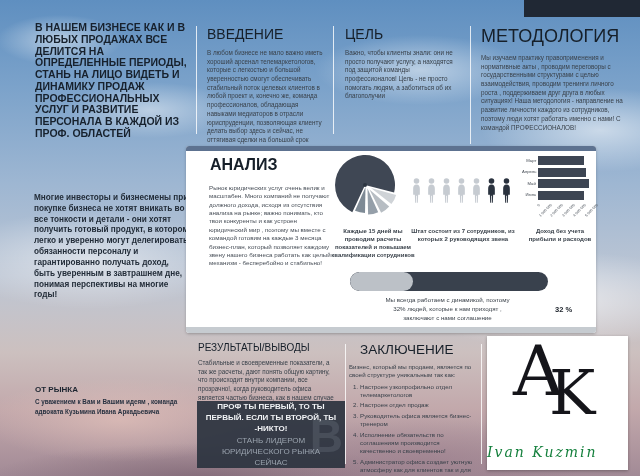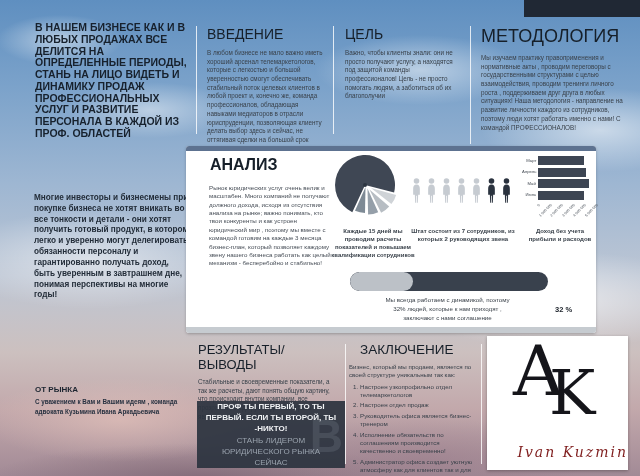--- a/index.html
+++ b/index.html
@@ -59,37 +59,37 @@
   .bar-ticks{left:538px;top:203px;height:22px;width:60px;}
   .bar-ticks span{position:absolute;top:0;font-size:6px;color:#4a515a;white-space:nowrap;transform:scale(.62) rotate(-45deg) translateX(-100%);transform-origin:left top;}
 
   .progress-track{left:350px;top:272px;width:198px;height:19px;border-radius:9.5px;background:#39414d;overflow:hidden;}
   .progress-fill{height:100%;background:#bcc1c7;border-radius:9.5px;}
   .progress-label{left:555px;top:277px;font-size:7.5px;font-weight:700;color:#20262e;margin-top:28px;}
   .progress-caption{left:385px;top:296px;width:125px;font-size:6.2px;line-height:1.42;color:#3c434b;text-align:center;font-weight:500;}
 
   
   .sec-results{left:198px;top:342px;width:138px;}
-  .sec-results h2{font-size:13px;margin:0 2px 6px 0;}
+  .sec-results h2{font-size:10px;margin:0 2px 6px 0;}
   .quote-box{left:197px;top:401px;width:148px;height:67px;background:rgba(44,52,64,.93);color:#f2f4f6;text-align:center;
     display:flex;flex-direction:column;justify-content:center;padding:4px 8px;box-sizing:border-box;overflow:hidden;}
   .quote-line1{font-size:8px;font-weight:700;line-height:1.4;position:relative;z-index:1;}
   .quote-line2{font-size:8px;font-weight:400;line-height:1.4;color:#9aa3ae;position:relative;z-index:1;}
   .quote-watermark{position:absolute;right:2px;top:8px;font-size:46px;font-weight:700;color:rgba(170,180,195,.16);z-index:0;}
   .sec-conclusion{left:349px;top:342px;width:128px;}
   .sec-conclusion h2{font-size:13.5px;margin:0 0 6px 11px;}
   .conclusion-intro{font-size:6.2px;line-height:1.35;color:#39414a;font-weight:500;}
   .conclusion-list{margin:3px 0 0 0;padding-left:11px;font-size:6.2px;line-height:1.35;color:#39414a;font-weight:500;}
   .conclusion-list li{margin-bottom:2px;}
 
   .logo-box{left:487px;top:336px;width:141px;height:134px;background:#fff;box-shadow:0 1px 3px rgba(0,0,0,.3);}
   .logo-a{position:absolute;left:26px;top:0px;font-family:"DejaVu Serif","Liberation Serif",serif;font-size:70px;color:#15151a;line-height:1;}
   .logo-k{position:absolute;left:62px;top:26px;font-family:"DejaVu Serif","Liberation Serif",serif;font-size:62px;color:#15151a;line-height:1;}
-  .logo-name{position:absolute;left:0;bottom:10px;width:100%;text-align:right;font-family:"DejaVu Serif","Liberation Serif",serif;
-    font-style:italic;font-size:14px;letter-spacing:2px;color:#7f1d1d;}
+  .logo-name{position:absolute;left:0;bottom:10px;width:100%;text-align:left;font-family:"DejaVu Serif","Liberation Serif",serif;
+    font-style:italic;font-size:14px;letter-spacing:2px;color:#15803d;}
 </style>
 </head>
 <body>
 
 <div class="poster">
 
   <div class="darkbar"></div>
 
   <div class="abs headline">В НАШЕМ БИЗНЕСЕ КАК И В ЛЮБЫХ ПРОДАЖАХ ВСЕ ДЕЛИТСЯ НА ОПРЕДЕЛЕННЫЕ ПЕРИОДЫ, СТАНЬ НА ЛИЦО ВИДЕТЬ И ДИНАМИКУ ПРОДАЖ ПРОФЕССИОНАЛЬНЫХ УСЛУГ И РАЗВИТИЕ ПЕРСОНАЛА В КАЖДОЙ ИЗ ПРОФ. ОБЛАСТЕЙ</div>
   <div class="abs intro-para">Многие инвесторы и бизнесмены при покупке бизнеса не хотят вникать во все тонкости и детали - они хотят получить готовый продукт, в котором легко и уверенно могут делегировать обязанности персоналу и гарантированно получать доход, быть уверенным в завтрашнем дне, понимая перспективы на многие годы!</div>

